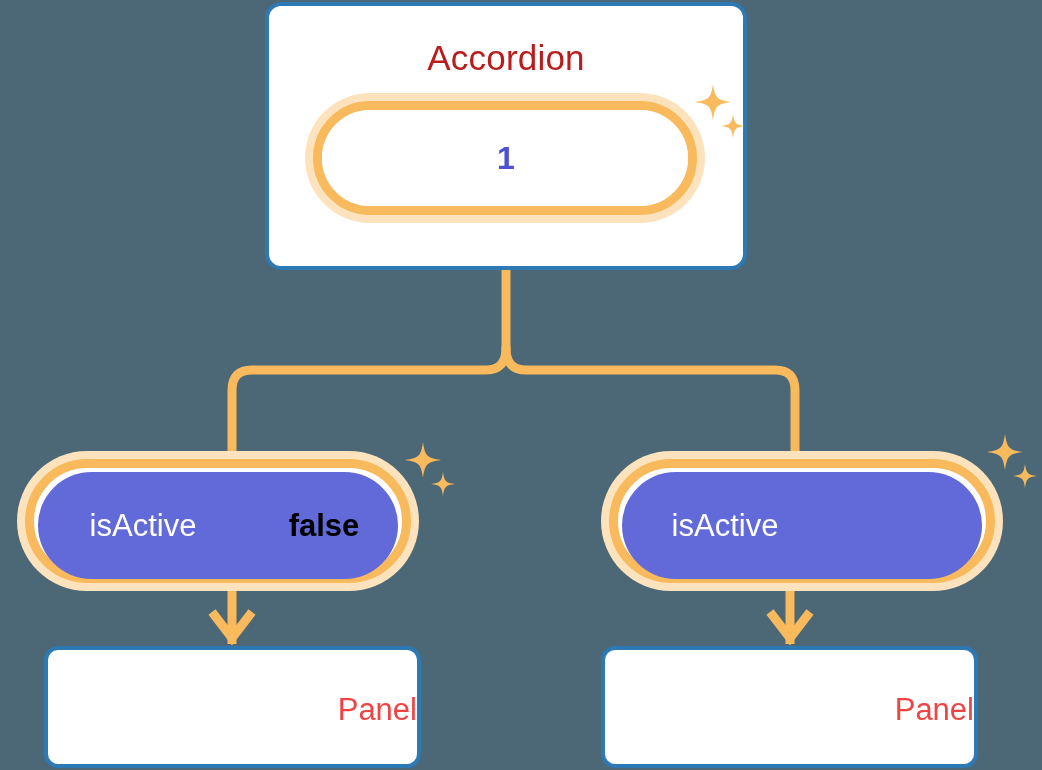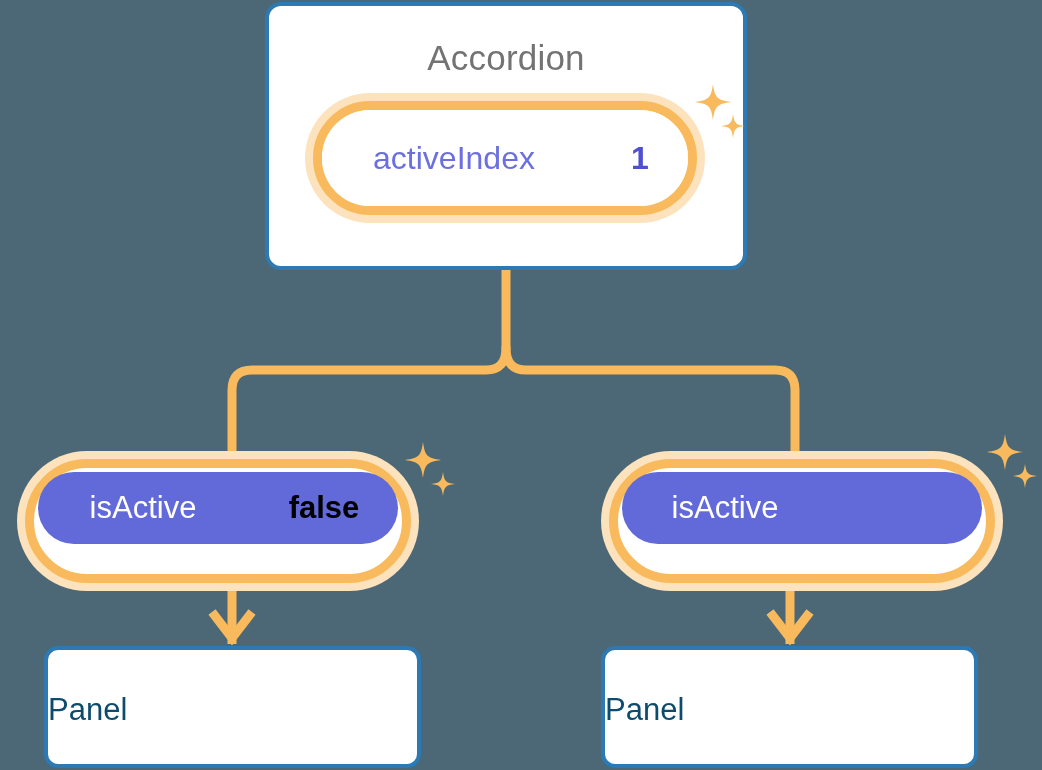--- a/index.html
+++ b/index.html
@@ -33,21 +33,21 @@
     background: #ffffff;
     border: 4px solid #2c79b3;
     border-radius: 14px;
     box-sizing: border-box;
   }
   .card-title {
     position: absolute;
     left: 0;
     right: 0;
     text-align: center;
-    color: #737373;
+    color: #b91c1c;
     letter-spacing: 0.2px;
     white-space: nowrap;
   }
 
   #card-accordion {
     left: 265px;
     top: 2px;
     width: 482px;
     height: 268px;
     border-radius: 16px;
@@ -67,22 +67,22 @@
     left: 601px;
     top: 646px;
     width: 377px;
     height: 122px;
   }
   .panel-title {
     position: absolute;
     left: 0;
     right: 0;
     top: 42px;
-    text-align: left;
-    color: #0c4a6e;
+    text-align: right;
+    color: #ef4444;
     font-size: 31px;
     white-space: nowrap;
   }
   
   .pill-halo {
     position: absolute;
     border-radius: 999px;
     background: #fce3bd;
     box-sizing: border-box;
   }
@@ -129,21 +129,21 @@
   #pill-activeindex-body .pill-val {
     flex: 1 1 auto;
     color: #4f4fd4;
     font-size: 32px;
     font-weight: bold;
   }
 
   
   .pill-purple-halo { top: 451px; width: 402px; height: 140px; }
   .pill-purple-ring { top: 459px; width: 386px; height: 124px; background: #ffffff; }
-  .pill-purple-body { top: 472px; width: 360px; height: 72px; background: #6269d8; }
+  .pill-purple-body { top: 472px; width: 360px; height: 107px; background: #6269d8; }
 
   #pill-left-halo  { left: 17px; }
   #pill-left-ring  { left: 25px; }
   #pill-left-body  { left: 38px; }
 
   #pill-right-halo { left: 601px; }
   #pill-right-ring { left: 609px; }
   #pill-right-body { left: 622px; }
 
   .pill-purple-body .pill-key {
@@ -191,21 +191,20 @@
     <path d="M770,612 L790,638 L810,612" fill="none" stroke="#f8ba5c" stroke-width="9" stroke-linecap="butt" stroke-linejoin="miter"></path>
   </svg>
 
   <div id="card-accordion" class="card">
     <div class="card-title">Accordion</div>
   </div>
 
   <div id="pill-activeindex-halo" class="pill-halo"></div>
   <div id="pill-activeindex-ring" class="pill-ring"></div>
   <div id="pill-activeindex-body" class="pill-body">
-    <div class="pill-cell pill-key">activeIndex</div>
     <div class="pill-divider"></div>
     <div class="pill-cell pill-val">1</div>
   </div>
 
   <div id="sparkle-accordion" class="sparkle-group">
     <svg width="62" height="66" viewBox="0 0 62 66" xmlns="http://www.w3.org/2000/svg">
       <path d="M25,0 C27,14 29,16 43,18 C29,20 27,22 25,36 C23,22 21,20 7,18 C21,16 23,14 25,0 Z" fill="#f8ba5c"></path>
       <path d="M45,30 C46.4,39.5 47.6,40.7 57,42 C47.6,43.3 46.4,44.5 45,54 C43.6,44.5 42.4,43.3 33,42 C42.4,40.7 43.6,39.5 45,30 Z" fill="#f8ba5c"></path>
     </svg>
   </div>

